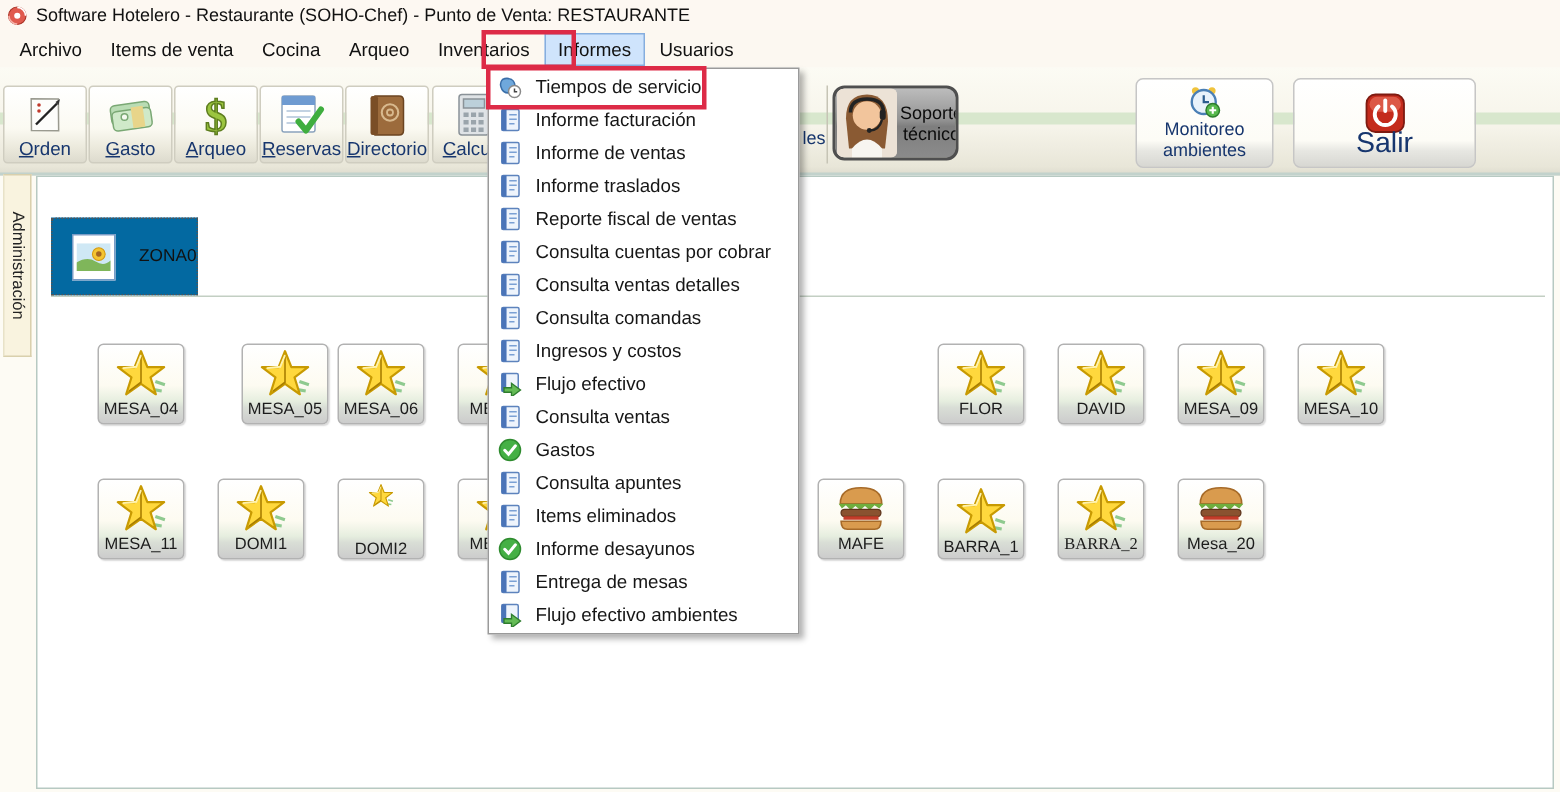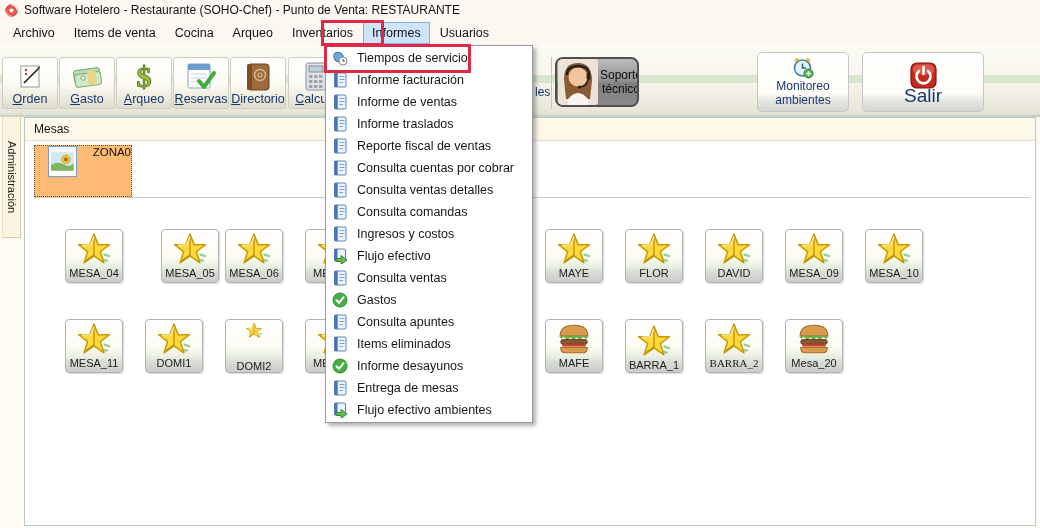--- a/index.html
+++ b/index.html
@@ -40,22 +40,22 @@
 
   
   .side-tab { left:2px; top:116px; width:19px; height:122px; background:#f9f3df; border:1px solid #d9d0ad; border-left-color:#e8e2c8;
               display:flex; align-items:center; justify-content:center; }
   .side-tab span { writing-mode:vertical-rl; font-size:11px; color:#222; white-space:nowrap; }
 
   
   .panel { left:24px; top:117px; width:1012px; height:409px; background:#ffffff; border:1px solid #b7c9c2; }
   .panel-header { height:23px; background:#fdf8e8; border-bottom:1px solid #e6e0c9; display:flex; align-items:center; padding-left:9px; }
   .panel-header span { font-size:12px; color:#111; }
-  .zone-tab { position:absolute; left:9px; top:27px; width:98px; height:52px; border:1px dotted #555; background:#fdba74;
-              display:flex; align-items:flex-start; gap:16px; padding-left:13px; }
+  .zone-tab { position:absolute; left:9px; top:27px; width:98px; height:52px; border:1px dotted #555; background:#0369a1;
+              display:flex; align-items:center; gap:16px; padding-left:13px; }
   .zone-img { width:36px; height:31px; border:1px solid #7a9cc6; background:#fff; padding:2px; }
   .zone-label { font-size:11.5px; color:#111; }
   .zone-line { position:absolute; left:9px; top:79px; width:996px; height:1px; background:#c3cfc3; }
 
   .mesa-row { position:absolute; left:0; width:1012px; height:56px; }
   .mesa-row.r0 { top:111px; } .mesa-row.r1 { top:201px; }
   .mesa-btn { position:absolute; top:0; width:58px; height:54px; border:1px solid #b2b2b2; border-radius:4px;
               background:linear-gradient(180deg,#ffffff 0%,#fdfbf1 52%,#e6eedf 72%,#d9ded6 80%,#cccccc 100%);
               box-shadow:1px 1px 1px rgba(0,0,0,.15); display:flex; flex-direction:column; align-items:center; }
   .mesa-btn svg { margin-top:2px; }
@@ -246,23 +246,20 @@
       <path d="M13.5 5 v7" stroke="#fff" stroke-width="2.6" stroke-linecap="round"></path>
     </svg>
     <div class="big-label" style="font-size:19px">Salir</div>
   </div>
 
   <div class="side-tab abs">
     <span>Administración</span>
   </div>
 
   <div class="panel abs">
-    <div class="panel-header">
-      <span>Mesas</span>
-    </div>
 
     <div class="zone-tab">
       <svg class="zone-img" viewBox="0 0 32 26">
         <rect width="32" height="26" fill="#cfe8f5"></rect>
         <path d="M0 18 Q10 12 18 17 Q26 22 32 16 L32 26 L0 26 Z" fill="#7fb65a"></path>
         <circle cx="21" cy="10" r="6" fill="#f4c430" stroke="#d49a12"></circle>
         <circle cx="21" cy="10" r="2.6" fill="#a5661f"></circle>
       </svg>
       <span class="zone-label">ZONA0</span>
     </div>
@@ -299,28 +296,20 @@
 
         <div class="mesa-btn partial" style="left: 280px;">
           <svg width="36" height="34" viewBox="0 0 32 32">
             <g>
               <use href="#ic-star"></use>
             </g>
           </svg>
           <span class="mesa-label">ME</span>
         </div>
 
-        <div class="mesa-btn" style="left: 520px;">
-          <svg width="36" height="34" viewBox="0 0 32 32">
-            <g>
-              <use href="#ic-star"></use>
-            </g>
-          </svg>
-          <span class="mesa-label">MAYE</span>
-        </div>
 
         <div class="mesa-btn" style="left: 600px;">
           <svg width="36" height="34" viewBox="0 0 32 32">
             <g>
               <use href="#ic-star"></use>
             </g>
           </svg>
           <span class="mesa-label">FLOR</span>
         </div>
 

